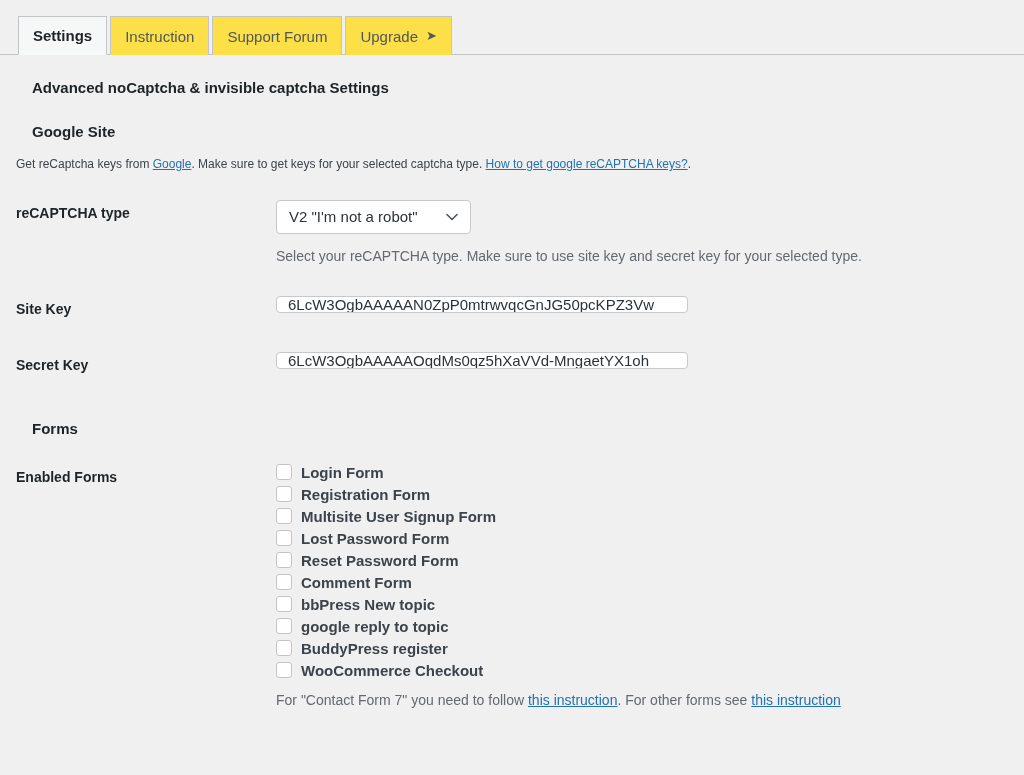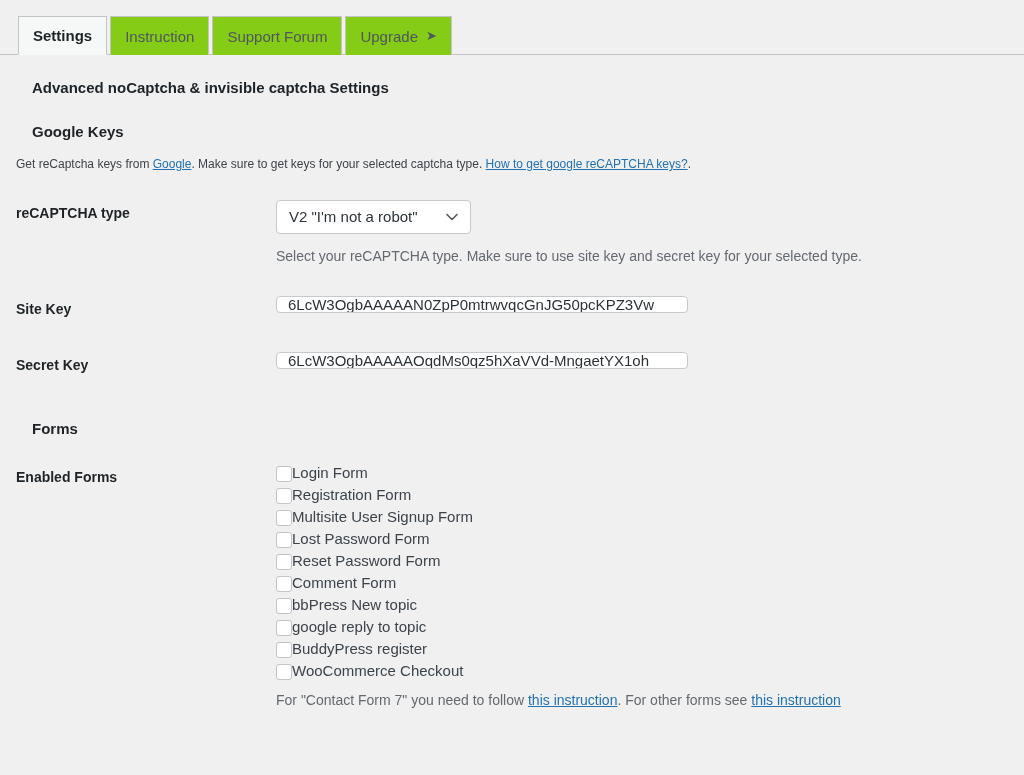--- a/index.html
+++ b/index.html
@@ -30,21 +30,21 @@
     border-bottom: 1px solid #c3c4c7;
     background: #f0f0f0;
   }
   .tab {
     display: inline-flex;
     align-items: center;
     gap: 8px;
     height: 39px;
     padding: 0 14px;
     box-sizing: border-box;
-    background: #84cc16;
+    background: #fde047;
     border: 1px solid #c3c4c7;
     border-bottom: none;
     color: #50575e;
     font-size: 15px;
     line-height: 1;
     margin-bottom: -1px;
     cursor: pointer;
     white-space: nowrap;
   }
   .tab.active {
@@ -154,24 +154,25 @@
   }
 
   
   .checkbox-list {
     list-style: none;
     margin: 0;
     padding: 0;
   }
   .checkbox-item {
     display: flex;
-    align-items: flex-end;
-    gap: 0;
+    align-items: flex-start;
+    gap: 9px;
     margin-bottom: 4px;
     cursor: pointer;
+    font-weight: bold;
   }
   .checkbox-box {
     width: 16px;
     height: 16px;
     flex: 0 0 16px;
     background: #ffffff;
     border: 1px solid #c3c4c7;
     border-radius: 3px;
     box-sizing: border-box;
     cursor: pointer;
@@ -204,21 +205,21 @@
   <div class="tab">
     <span>Upgrade</span>
     <span class="arrow-glyph">➤</span>
   </div>
 </div>
 
 <div class="content">
 
   <div class="page-title">Advanced noCaptcha &amp; invisible captcha Settings</div>
 
-  <div class="section-heading">Google Keys</div>
+  <div class="section-heading">Google Site</div>
 
   <p class="intro-text">
     <span>Get reCaptcha keys from </span><a class="link">Google</a><span>. Make sure to get keys for your selected captcha type. </span><a class="link">How to get google reCAPTCHA keys?</a><span>.</span>
   </p>
 
   <table class="form-table">
     <tbody>
 
       <tr class="form-row">
         <th class="row-label">reCAPTCHA type</th>

